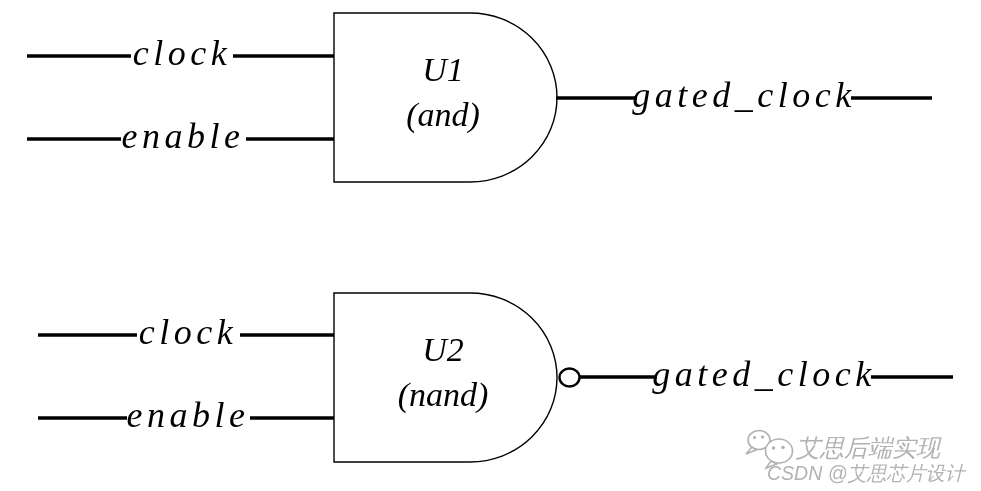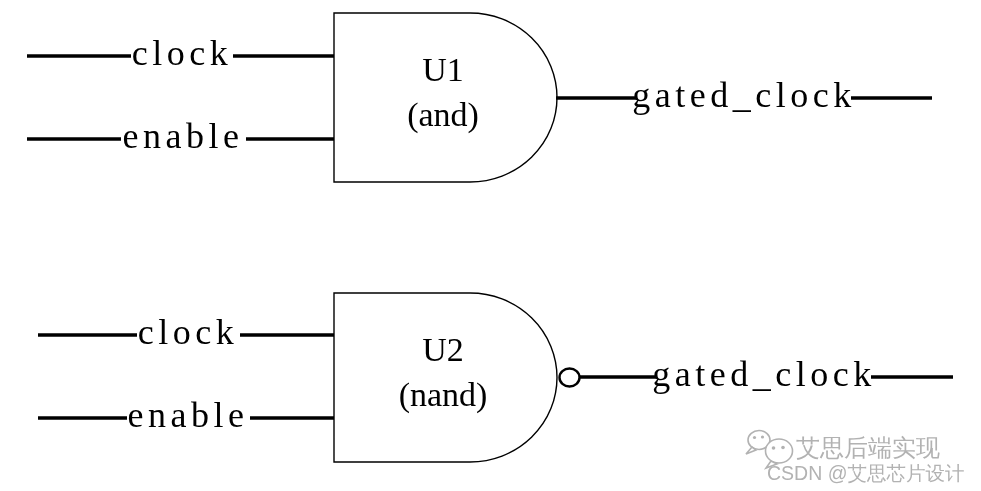--- a/index.html
+++ b/index.html
@@ -7,20 +7,21 @@
     padding: 0;
     background: #ffffff;
   }
   .canvas {
     position: relative;
     width: 981px;
     height: 491px;
     background: #ffffff;
     overflow: hidden;
     font-family: "Liberation Serif", "DejaVu Serif", serif;
+    font-style: italic;
   }
   svg { display: block; }
   .wire {
     stroke: #000000;
     stroke-width: 3.5;
     stroke-linecap: butt;
   }
   .gate-body {
     fill: #ffffff;
     stroke: #000000;

